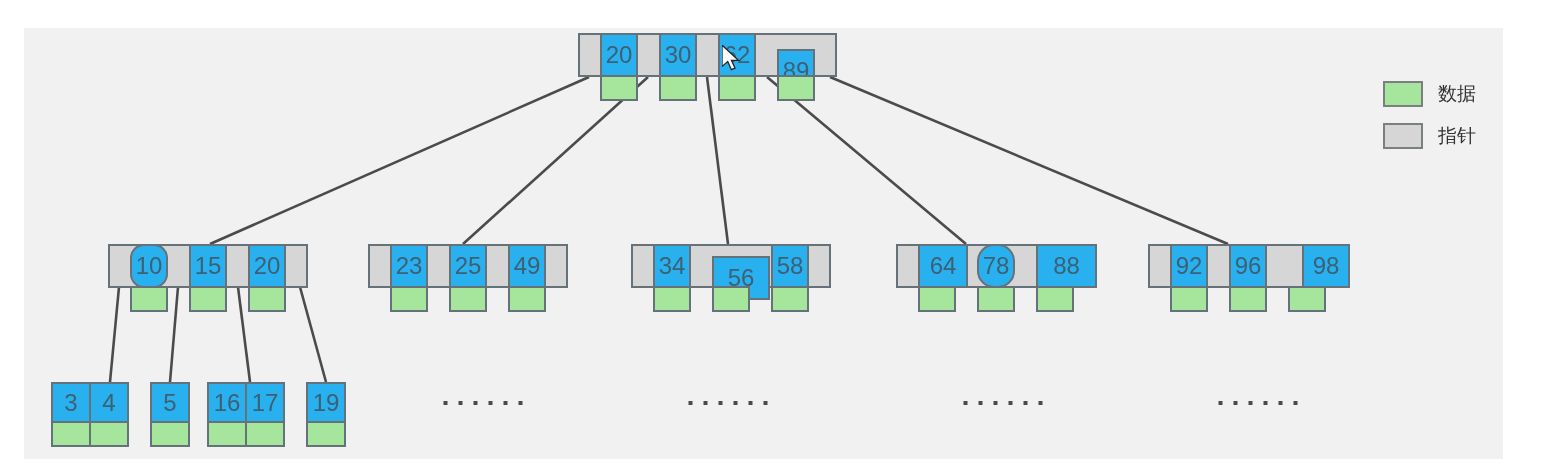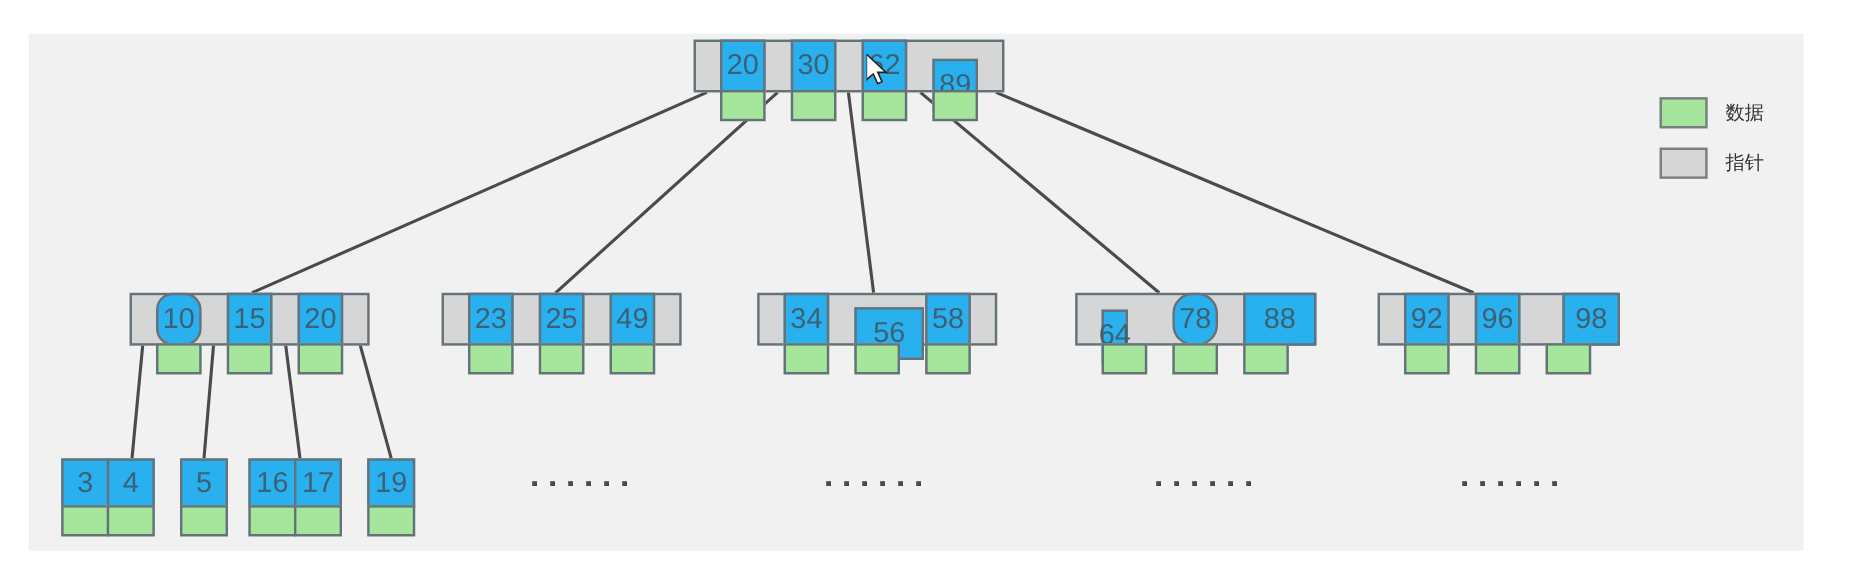--- a/index.html
+++ b/index.html
@@ -38,21 +38,21 @@
     position:absolute;left:1383px;top:81px;z-index:3;
     display:flex;flex-direction:column;gap:16px;
   }
   .legend-row{display:flex;align-items:center;gap:15px;}
   .swatch{
     width:40px;height:26px;box-sizing:border-box;
     border:2px solid #7a7f82;display:inline-block;
   }
   .swatch.green{background:var(--data-green,#a5e69c);}
   .swatch.gray{background:var(--pointer-gray,#d6d6d7);}
-  .legend-label{font-size:16px;color:var(--legend-text,#333333);}
+  .legend-label{font-size:19px;color:var(--legend-text,#333333);}
   #cursor{position:absolute;z-index:4;}
 </style>
 </head>
 <body>
 
 <div id="stage">
   <div id="panel"></div>
   <svg id="edges">
       <line x1="589" y1="77" x2="210" y2="244"></line>
       <line x1="648" y1="77" x2="463" y2="244"></line>
@@ -98,21 +98,21 @@
         <div class="band" style="width: 200px; height: 44px;"></div>
         <div class="cell key" style="left: 22px; top: 0px; width: 38px; height: 44px;">34</div>
         <div class="cell data" style="left: 22px; top: 42px; width: 38px; height: 26px;"></div>
         <div class="cell key" style="left: 81px; top: 12px; width: 58px; height: 44px;">56</div>
         <div class="cell data" style="left: 81px; top: 42px; width: 38px; height: 26px;"></div>
         <div class="cell key" style="left: 140px; top: 0px; width: 38px; height: 44px;">58</div>
         <div class="cell data" style="left: 140px; top: 42px; width: 38px; height: 26px;"></div>
       </div>
       <div class="node" style="left: 896px; top: 244px;">
         <div class="band" style="width: 200px; height: 44px;"></div>
-        <div class="cell key" style="left: 22px; top: 0px; width: 22px; height: 44px; margin-top: 14px;">64</div>
+        <div class="cell key" style="left: 22px; top: 0px; width: 50px; height: 44px;">64</div>
         <div class="cell data" style="left: 22px; top: 42px; width: 38px; height: 26px;"></div>
         <div class="cell key" style="left: 81px; top: 0px; width: 38px; height: 44px; border-radius: 17px;">78</div>
         <div class="cell data" style="left: 81px; top: 42px; width: 38px; height: 26px;"></div>
         <div class="cell key" style="left: 140px; top: 0px; width: 61px; height: 44px;">88</div>
         <div class="cell data" style="left: 140px; top: 42px; width: 38px; height: 26px;"></div>
       </div>
       <div class="node" style="left: 1148px; top: 244px;">
         <div class="band" style="width: 200px; height: 44px;"></div>
         <div class="cell key" style="left: 22px; top: 0px; width: 38px; height: 44px;">92</div>
         <div class="cell data" style="left: 22px; top: 42px; width: 38px; height: 26px;"></div>

